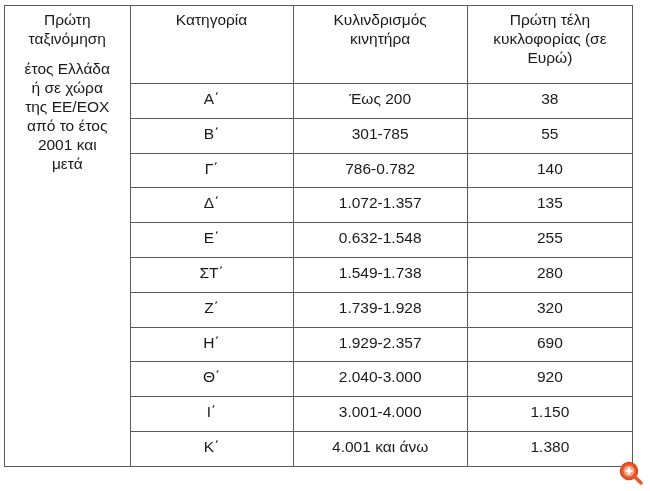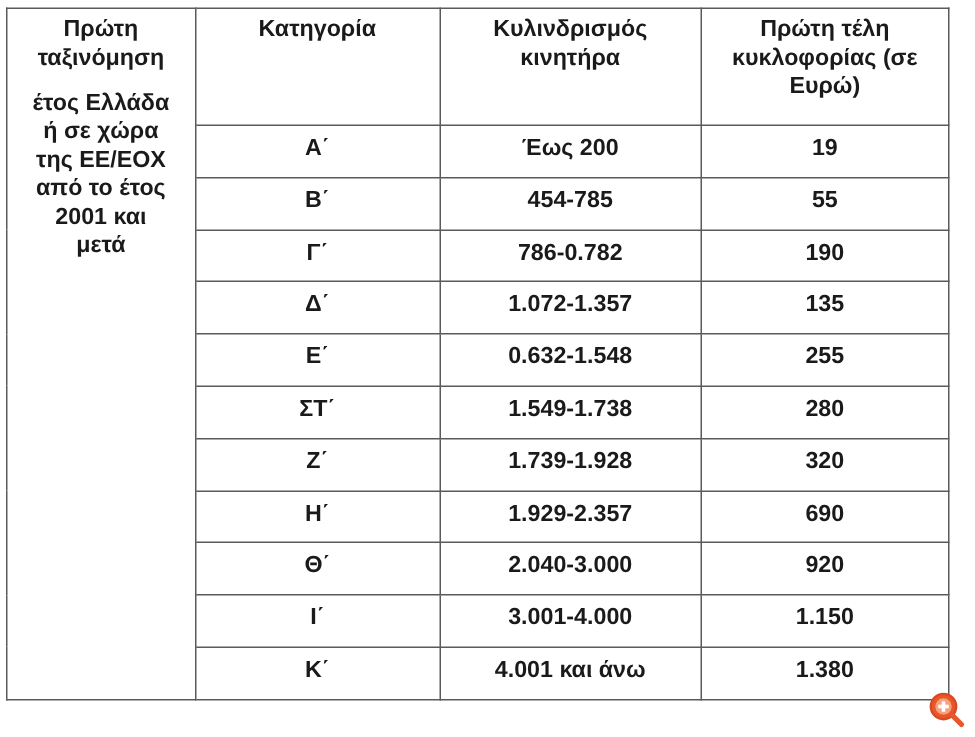--- a/index.html
+++ b/index.html
@@ -1,18 +1,18 @@
 <!DOCTYPE html>
 <html><head>
 <meta charset="utf-8">
 <style>
   html, body { margin:0; padding:0; background:#ffffff; }
   body { width:650px; height:491px; position:relative; overflow:hidden; font-family:"Liberation Sans", sans-serif; color:#1a1a1a; }
   table.tax { position:absolute; left:4px; top:5px; border-collapse:collapse; width:629px; }
-  table.tax td, table.tax th { border:1.6px solid #5a5a5a; text-align:center; font-weight:bold; font-size:15.5px; padding:0; }
+  table.tax td, table.tax th { border:1.6px solid #5a5a5a; text-align:center; font-weight:normal; font-size:15.5px; padding:0; }
   table.tax th { vertical-align:top; padding-top:4px; line-height:19px; height:73px; }
   table.tax td { height:34.8px; vertical-align:top; padding-top:6px; box-sizing:border-box; }
   .c1 { width:125px; } .c2 { width:163px; } .c3 { width:174px; } .c4 { width:165px; }
   .gap { display:block; height:11px; }
   .zoom-btn { position:absolute; left:618px; top:460px; width:26px; height:26px; }
 </style>
 </head>
 <body>
 
 <table class="tax">
@@ -36,31 +36,31 @@
     </th>
     <th class="c4">
       <span>Πρώτη τέλη</span><br>
       <span>κυκλοφορίας (σε</span><br>
       <span>Ευρώ)</span>
     </th>
   </tr>
   <tr>
         <td>Α΄</td>
         <td>Έως 200</td>
-        <td>19</td>
+        <td>38</td>
       </tr>
   <tr>
         <td>Β΄</td>
-        <td>454-785</td>
+        <td>301-785</td>
         <td>55</td>
       </tr>
   <tr>
         <td>Γ΄</td>
         <td>786-0.782</td>
-        <td>190</td>
+        <td>140</td>
       </tr>
   <tr>
         <td>Δ΄</td>
         <td>1.072-1.357</td>
         <td>135</td>
       </tr>
   <tr>
         <td>Ε΄</td>
         <td>0.632-1.548</td>
         <td>255</td>

